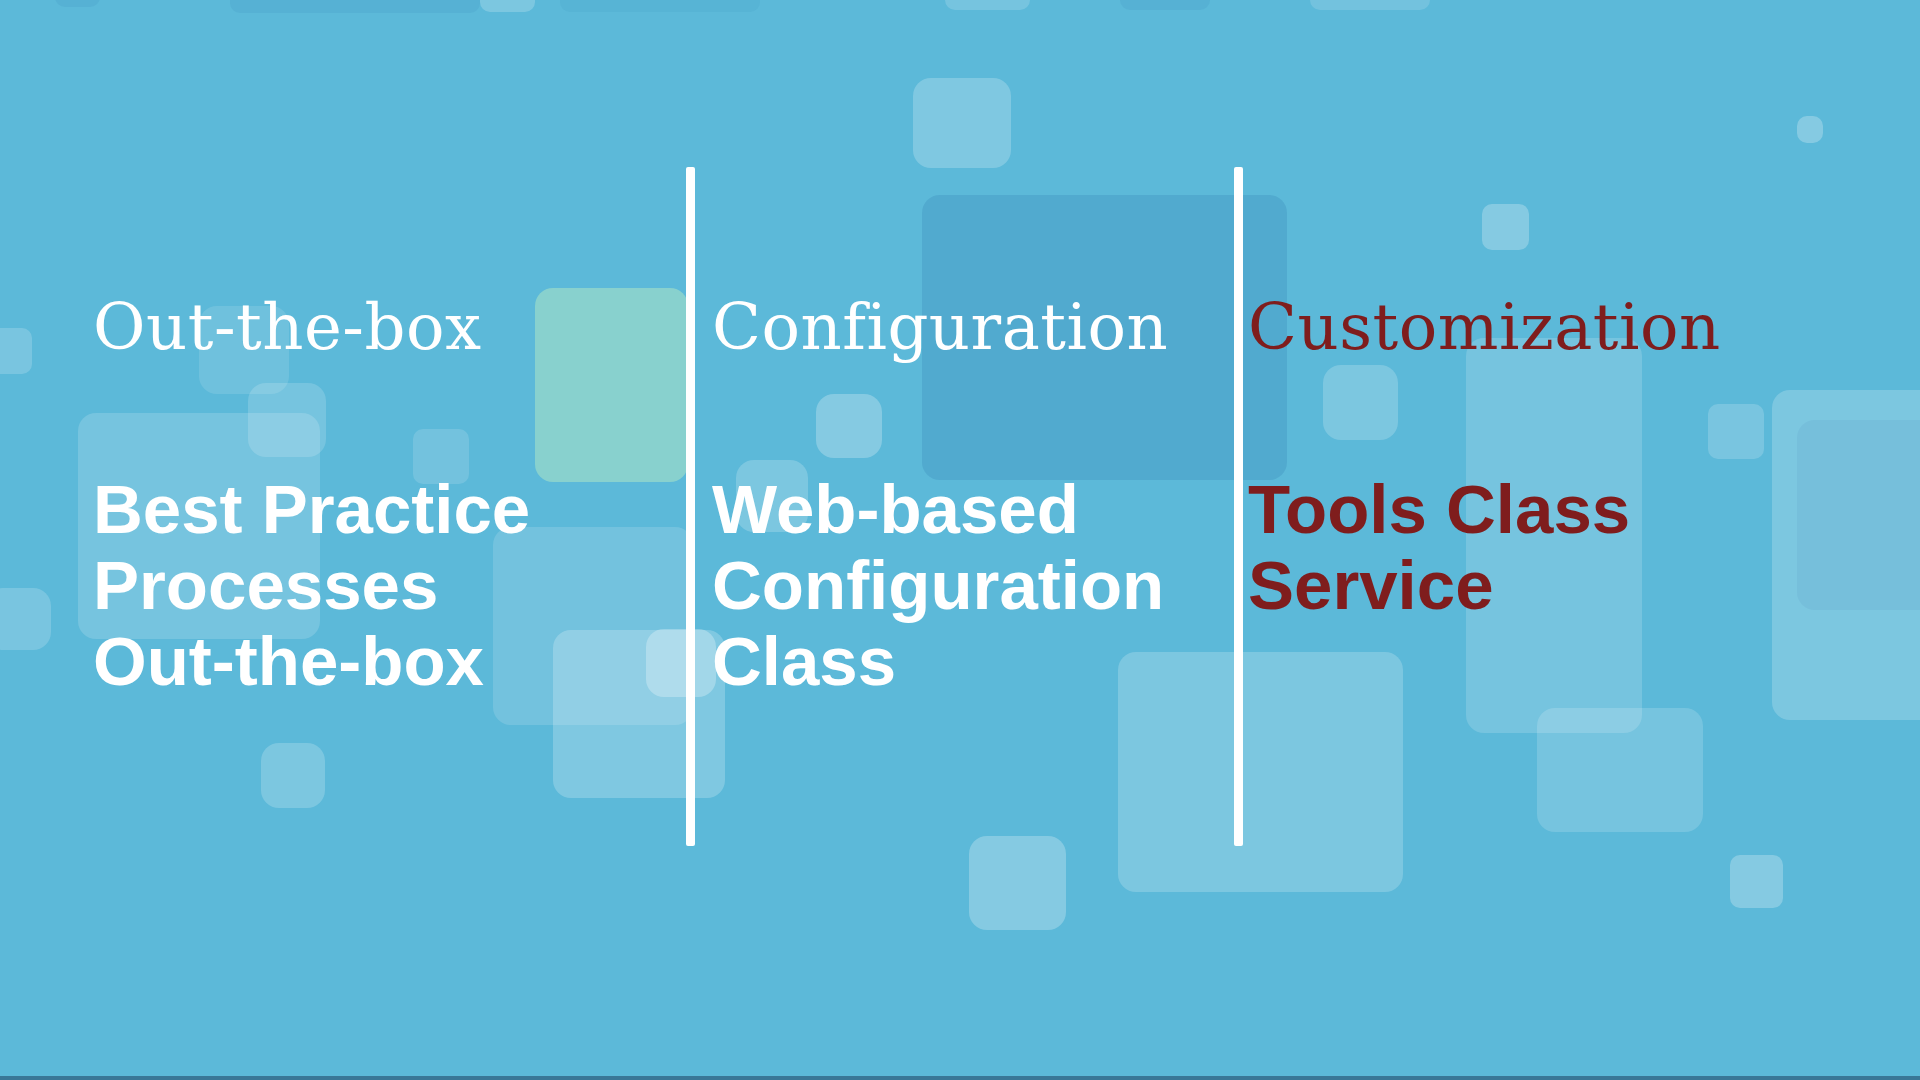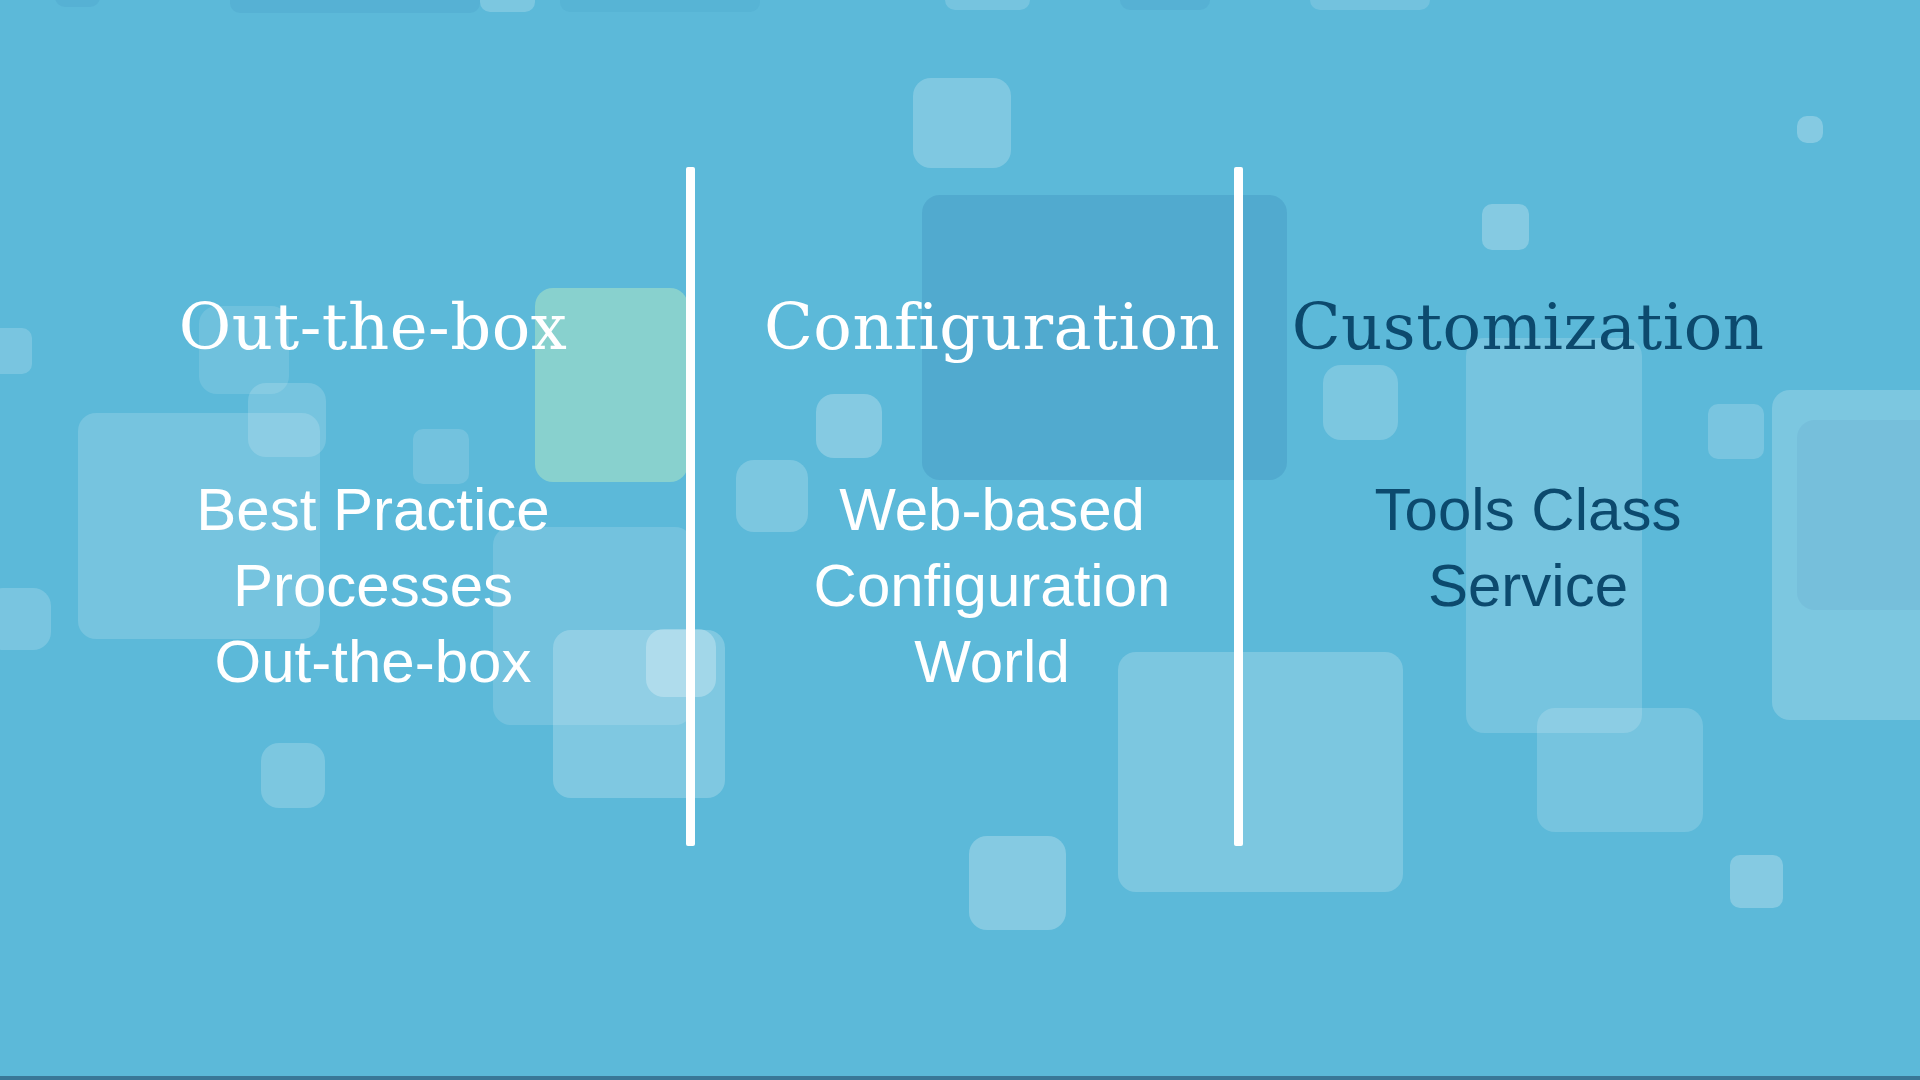--- a/index.html
+++ b/index.html
@@ -24,38 +24,37 @@
     height: 679px;
     border-radius: 2px;
     z-index: 2;
   }
   .divider-1 { left: 686px; }
   .divider-2 { left: 1234px; }
   .col {
     position: absolute;
     top: 291px;
     width: 560px;
-    text-align: center;
     z-index: 3;
   }
   .col-1 { left: 93px; }
   .col-2 { left: 712px; }
   .col-3 { left: 1248px; }
   .col h2 {
     margin: 0;
     font-family: "DejaVu Serif", "Liberation Serif", serif;
     font-weight: normal;
     font-size: 64px;
     line-height: 72px;
     letter-spacing: 0.5px;
   }
   .col .body {
     margin: 109px 0 0 0;
-    font-weight: normal;
-    font-size: 60px;
+    font-weight: bold;
+    font-size: 69px;
     line-height: 76px;
     letter-spacing: 0px;
   }
   .col .body span { display: block; }
 </style>
 </head>
 <body>
 
 <div class="slide" style="background: rgb(92, 185, 217);">
 
@@ -105,25 +104,25 @@
       <span>Processes</span>
       <span>Out-the-box</span>
     </p>
   </section>
 
   <section class="col col-2" style="color: rgb(255, 255, 255);">
     <h2>Configuration</h2>
     <p class="body">
       <span>Web-based</span>
       <span>Configuration</span>
-      <span>World</span>
+      <span>Class</span>
     </p>
   </section>
 
-  <section class="col col-3" style="color: #0c4a6e;">
+  <section class="col col-3" style="color: #7f1d1d;">
     <h2>Customization</h2>
     <p class="body">
       <span>Tools Class</span>
       <span>Service</span>
     </p>
   </section>
 
   <div class="edge-line-bottom" style="background: rgba(15, 40, 70, 0.45);"></div>
 
 </div>

